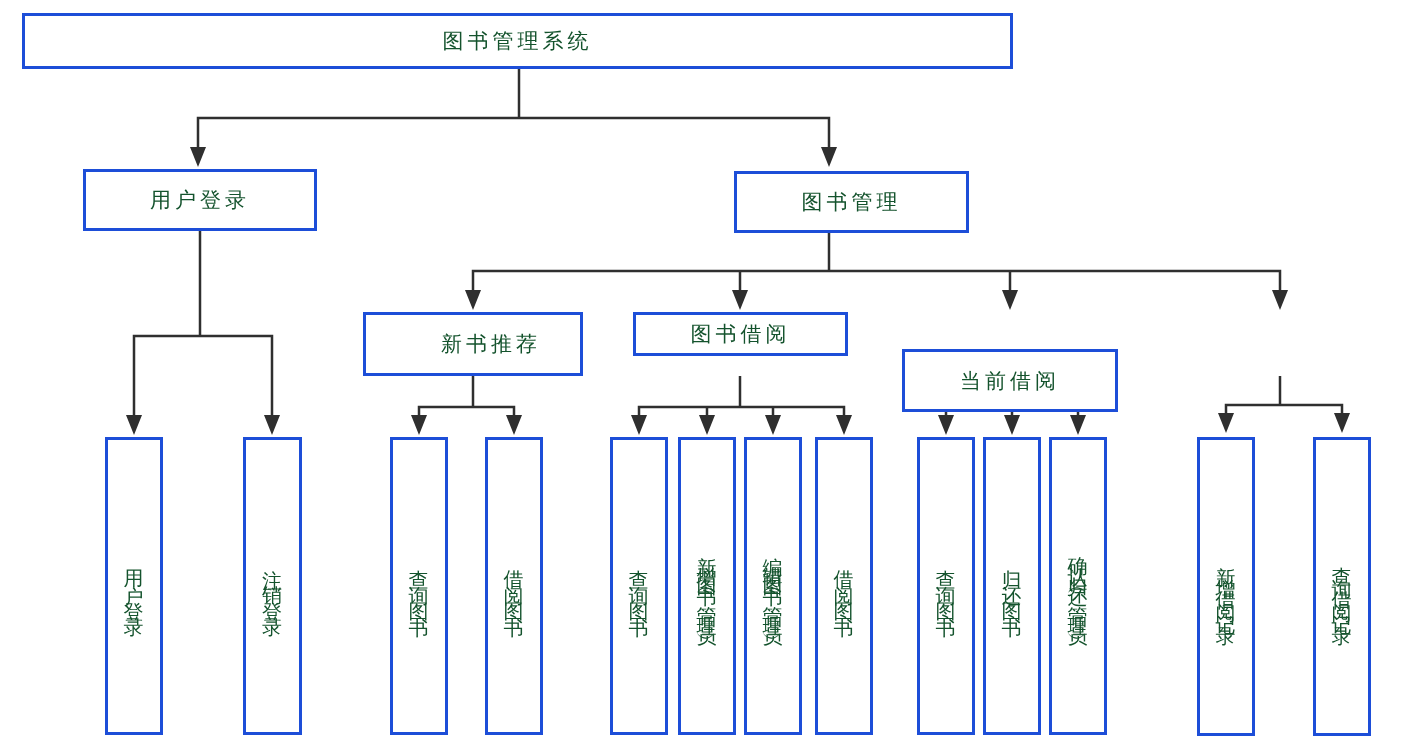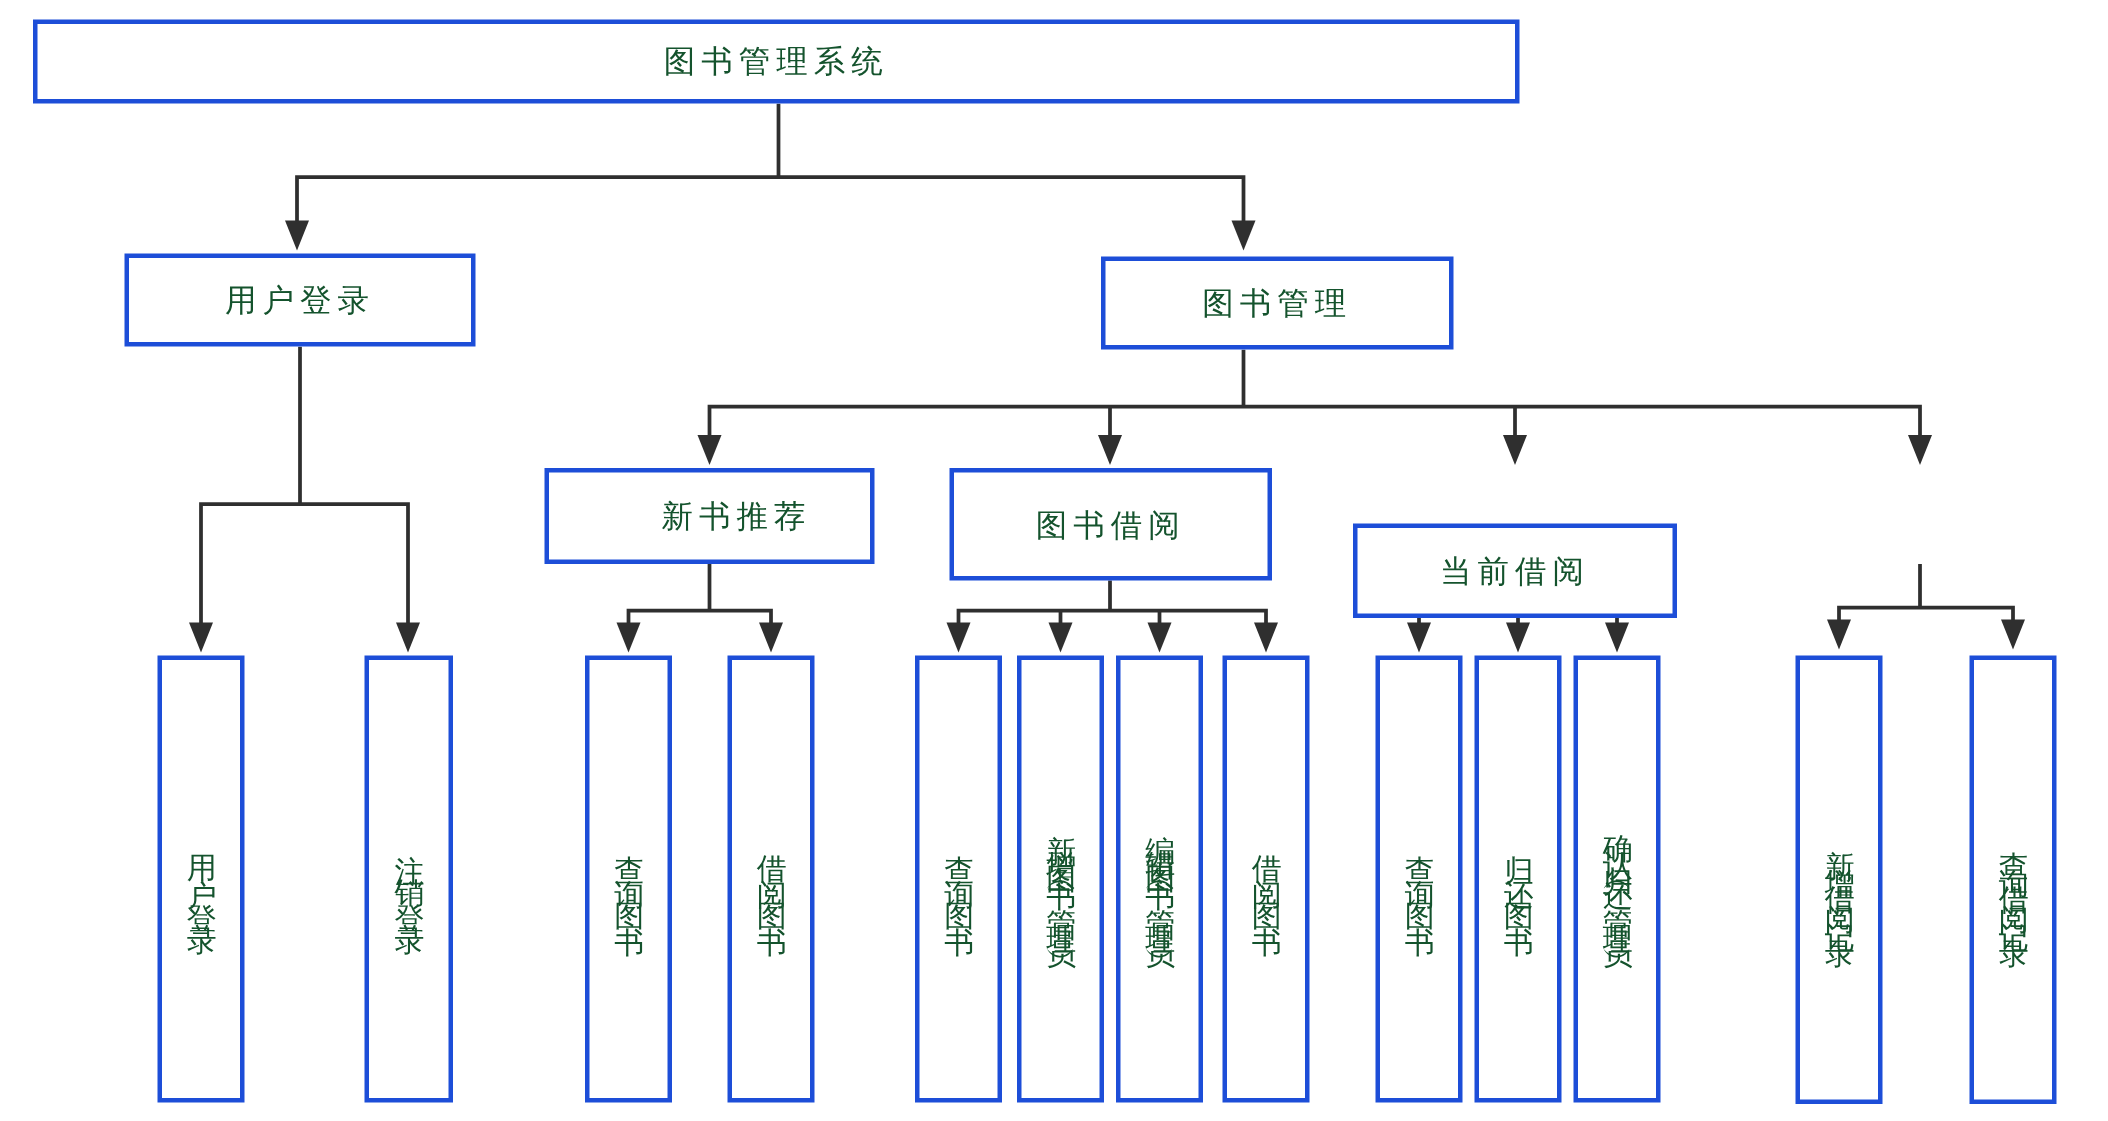--- a/index.html
+++ b/index.html
@@ -91,21 +91,21 @@
     <polygon points="1218,413 1234,413 1226,433" fill="#2f2f2f" stroke="none"></polygon>
     <polygon points="1334,413 1350,413 1342,433" fill="#2f2f2f" stroke="none"></polygon>
   </svg>
 
   <div class="node h-label" style="left:22px;top:13px;width:991px;height:56px;">图书管理系统</div>
 
   <div class="node h-label" style="left:83px;top:169px;width:234px;height:62px;">用户登录</div>
   <div class="node h-label" style="left:712px;top:171px;width:235px;height:62px;margin-left:22px;">图书管理</div>
 
   <div class="node h-label" style="left:363px;top:312px;width:220px;height:64px;padding-left:36px;">新书推荐</div>
-  <div class="node h-label" style="left:633px;top:312px;width:215px;height:75px;">图书借阅</div>
+  <div class="node h-label" style="left:633px;top:312px;width:215px;height:44px;">图书借阅</div>
   <div class="node h-label" style="left:902px;top:313px;width:216px;height:63px;margin-top:36px;">当前借阅</div>
 
   <div class="node v-node ls-lg" style="left:105px;top:437px;width:58px;height:298px;">用户登录</div>
   <div class="node v-node ls-lg" style="left:243px;top:437px;width:59px;height:298px;">注销登录</div>
 
   <div class="node v-node ls-lg" style="left:390px;top:437px;width:58px;height:298px;">查询图书</div>
   <div class="node v-node ls-lg" style="left:485px;top:437px;width:58px;height:298px;">借阅图书</div>
 
   <div class="node v-node ls-lg" style="left:610px;top:437px;width:58px;height:298px;">查询图书</div>
   <div class="node v-node ls-sm" style="left:678px;top:437px;width:58px;height:298px;">新增图书（管理员）</div>

